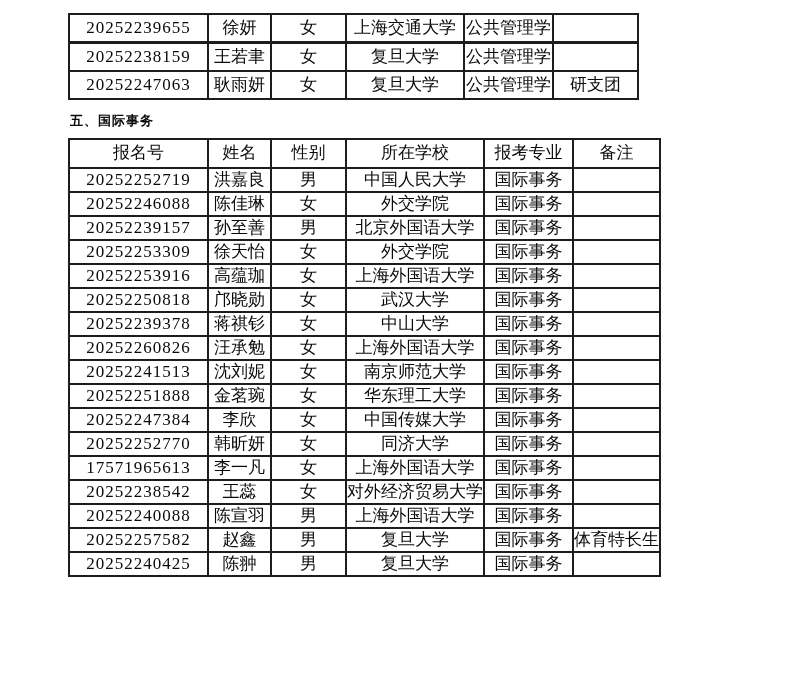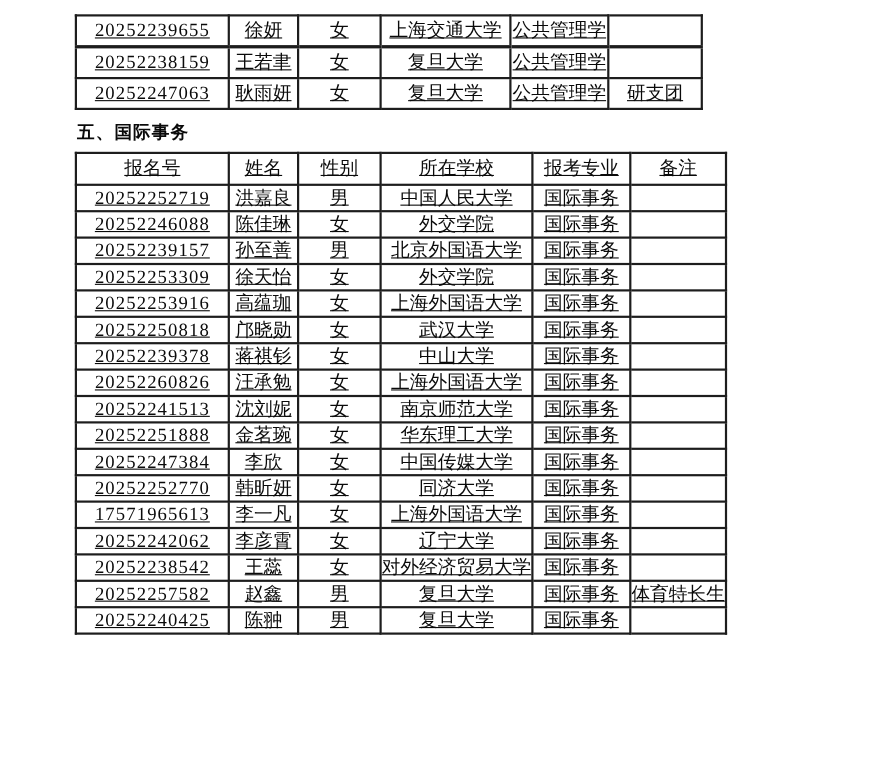--- a/index.html
+++ b/index.html
@@ -15,21 +15,20 @@
     overflow: hidden;
     font-family: "Liberation Serif", "DejaVu Serif", serif;
     color: #0a0a0a;
   }
   .content {
     padding: 13px 0 0 68px;
   }
   table {
     border-collapse: collapse;
     table-layout: fixed;
-    text-decoration: underline;
   }
   col.c1 { width: 139px; }
   col.c2 { width: 63px; }
   col.c3 { width: 75px; }
   col.c4 { width: 118px; }
   col.c5 { width: 89px; }
   col.c6 { width: 85px; }
   th, td {
     border: 2px solid #1d1d1d;
     padding: 0;
@@ -43,21 +42,21 @@
   }
   td.num {
     letter-spacing: 1px;
   }
   .cont-table td { height: 26px; }
   .cont-table tr:first-child td { border-bottom-width: 3px; }
   .main-table thead th { height: 27px; }
   .main-table tbody td { height: 22px; }
   .section-heading {
     margin: 10px 0 6px 2px;
-    font-size: 16px;
+    font-size: 13px;
     font-weight: bold;
     letter-spacing: 1px;
     line-height: 22px;
   }
 </style>
 </head>
 <body>
 
 <div class="page">
   <div class="content">
@@ -219,36 +218,36 @@
           </tr>
           <tr>
             <td class="num">17571965613</td>
             <td>李一凡</td>
             <td>女</td>
             <td>上海外国语大学</td>
             <td>国际事务</td>
             <td></td>
           </tr>
           <tr>
-            <td class="num">20252242062</td>
-            <td>李彦霄</td>
-            <td>女</td>
-            <td>辽宁大学</td>
-            <td>国际事务</td>
-            <td></td>
-          </tr>
-          <tr>
             <td class="num">20252238542</td>
             <td>王蕊</td>
             <td>女</td>
             <td>对外经济贸易大学</td>
             <td>国际事务</td>
             <td></td>
           </tr>
           <tr>
+            <td class="num">20252240088</td>
+            <td>陈宣羽</td>
+            <td>男</td>
+            <td>上海外国语大学</td>
+            <td>国际事务</td>
+            <td></td>
+          </tr>
+          <tr>
             <td class="num">20252257582</td>
             <td>赵鑫</td>
             <td>男</td>
             <td>复旦大学</td>
             <td>国际事务</td>
             <td>体育特长生</td>
           </tr>
           <tr>
             <td class="num">20252240425</td>
             <td>陈翀</td>

